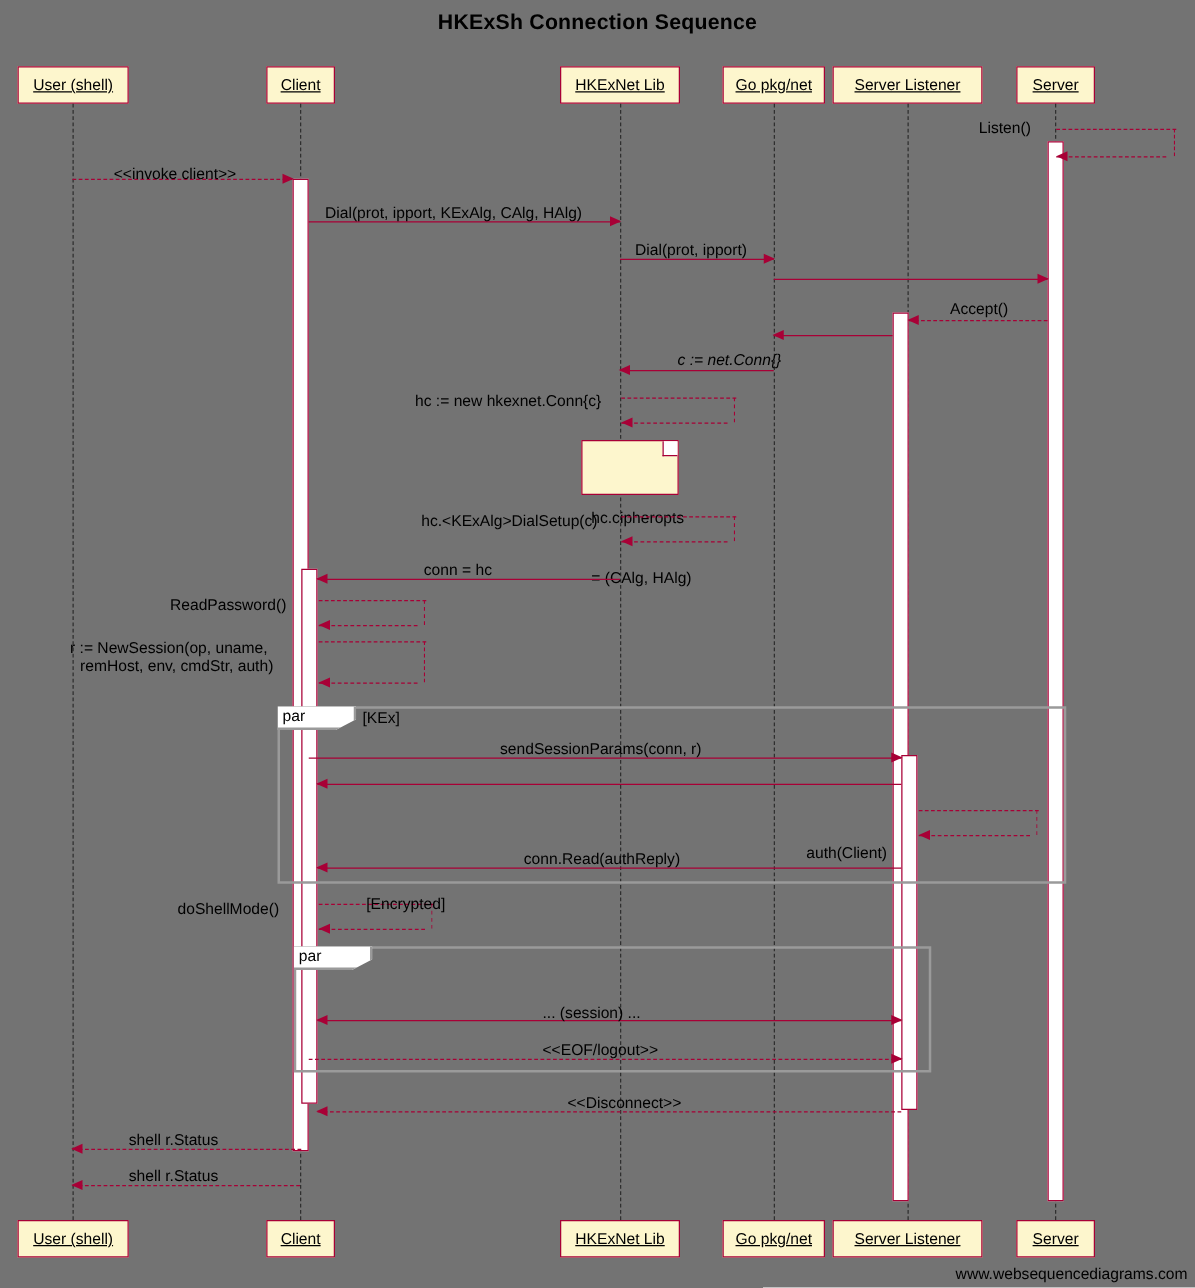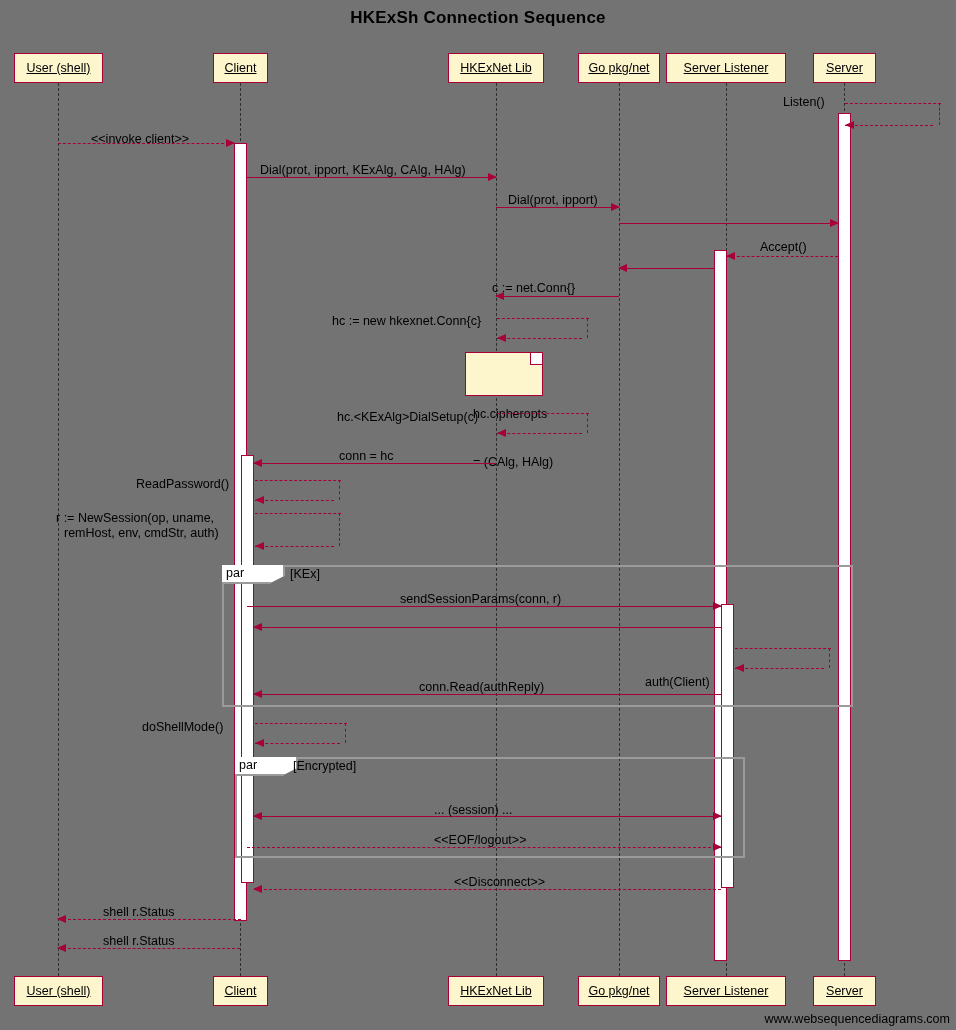--- a/index.html
+++ b/index.html
@@ -169,21 +169,21 @@
 
   <div class="msg left" style="left:619px;top:268px;width:95px;">
     <div class="line"></div>
       <div class="head"></div>
     </div>
 
   <div class="msg left" style="left:496px;top:296px;width:123px;">
     <div class="line"></div>
       <div class="head"></div>
     </div>
-  <div class="mlabel" style="left:492px;top:281px;">c := net.Conn{}</div>
+  <div class="mlabel" style="left:542px;top:281px;font-style:italic;">c := net.Conn{}</div>
 
   <div class="selfcall" style="left:497px;top:318px;width:92px;height:20px;">
     <div class="top" style="width:92px;"></div>
     <div class="rt" style="left:90px;height:20px;"></div>
     <div class="bot" style="top:20px;width:85px;"></div>
     <div class="head" style="left:0px;top:15.5px;"></div>
   </div>
   <div class="mlabel" style="left:332px;top:314px;">hc := new hkexnet.Conn{c}</div>
 
   <div class="note" style="left:465px;top:352px;width:78px;height:44px;">
@@ -257,21 +257,21 @@
     <div class="top" style="width:92px;"></div>
     <div class="rt" style="left:90px;height:20px;"></div>
     <div class="bot" style="top:20px;width:85px;"></div>
     <div class="head" style="left:0px;top:15.5px;"></div>
   </div>
   <div class="mlabel" style="left:142px;top:720px;">doShellMode()</div>
 
   <div class="frame" style="left:235px;top:757px;width:510px;height:101px;"></div>
   <div class="frame-tab" style="left:235px;top:757px;width:63px;">
     <span>par</span></div>
-  <div class="frame-label" style="left:293px;top:759px;">[Encrypted]</div>
+  <div class="frame-label" style="left:293px;top:716px;">[Encrypted]</div>
 
   <div class="msg right" style="left:254px;top:816px;width:467px;">
     <div class="line"></div>
     <div class="head"></div>
     <div class="head" style="left:-1px;right:auto;border-left:none;border-right:9px solid #a80036;"></div>
   </div>
   <div class="mlabel" style="left:434px;top:803px;">... (session) ...</div>
 
   <div class="msg dashed right" style="left:247px;top:847px;width:474px;">
     <div class="line"></div>

